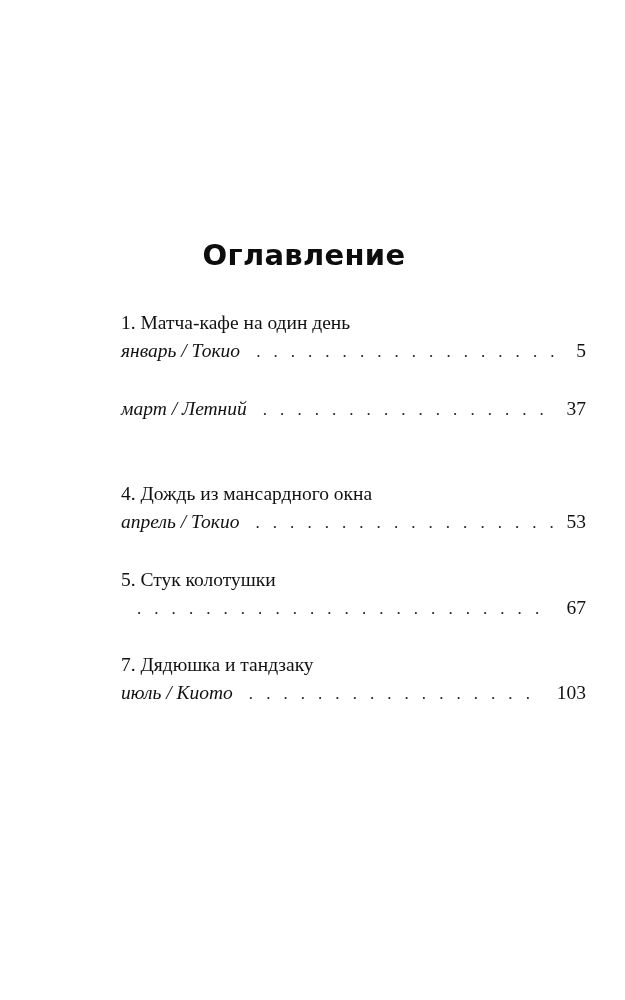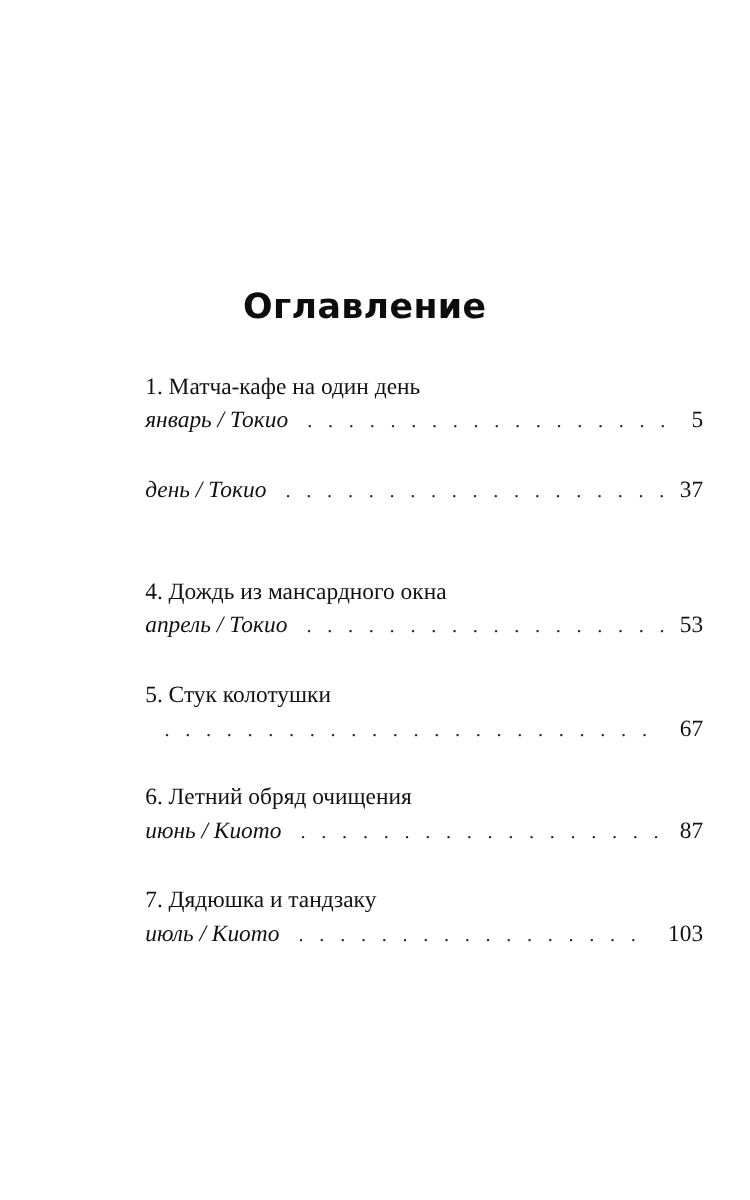--- a/index.html
+++ b/index.html
@@ -84,21 +84,21 @@
     <div class="entry-sub">
       <span class="entry-meta">январь / Токио</span>
       <span class="dot-leader"></span>
       <span class="page-number">5</span>
     </div>
   </div>
 
 
   <div class="toc-entry">
     <div class="entry-sub">
-      <span class="entry-meta">день / Токио</span>
+      <span class="entry-meta">март / Летний</span>
       <span class="dot-leader"></span>
       <span class="page-number">37</span>
     </div>
   </div>
 
   <div class="toc-entry">
     <div class="entry-title">4. Дождь из мансардного окна</div>
     <div class="entry-sub">
       <span class="entry-meta">апрель / Токио</span>
       <span class="dot-leader"></span>
@@ -107,28 +107,20 @@
   </div>
 
   <div class="toc-entry">
     <div class="entry-title">5. Стук колотушки</div>
     <div class="entry-sub">
       <span class="dot-leader"></span>
       <span class="page-number">67</span>
     </div>
   </div>
 
-  <div class="toc-entry">
-    <div class="entry-title">6. Летний обряд очищения</div>
-    <div class="entry-sub">
-      <span class="entry-meta">июнь / Киото</span>
-      <span class="dot-leader"></span>
-      <span class="page-number">87</span>
-    </div>
-  </div>
 
   <div class="toc-entry">
     <div class="entry-title">7. Дядюшка и тандзаку</div>
     <div class="entry-sub">
       <span class="entry-meta">июль / Киото</span>
       <span class="dot-leader"></span>
       <span class="page-number">103</span>
     </div>
   </div>
 

